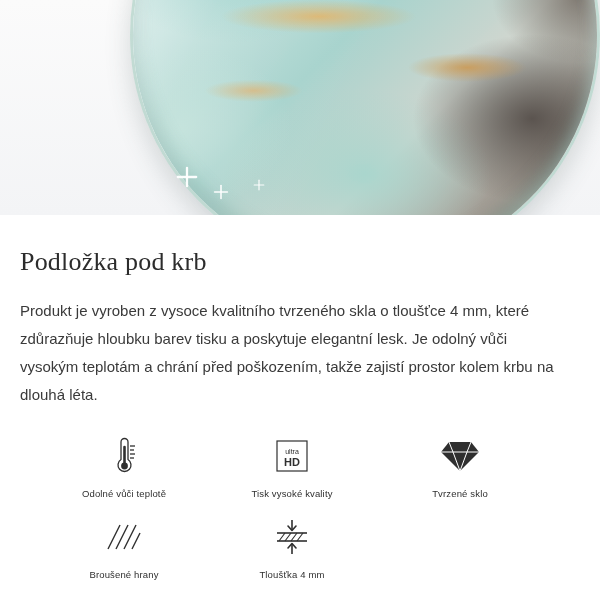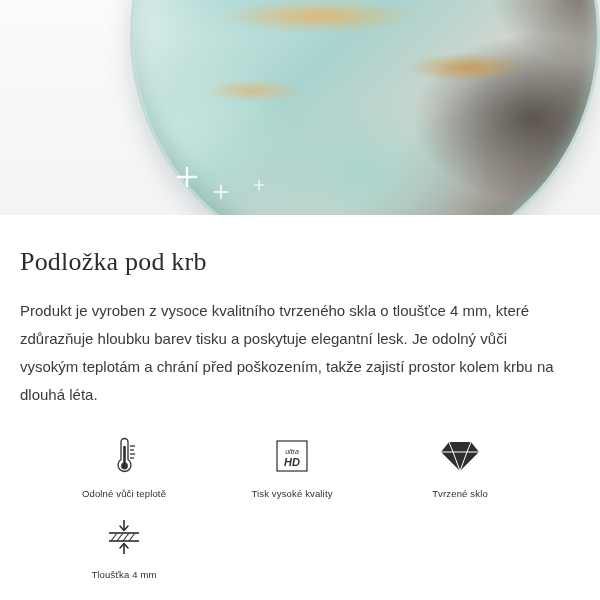--- a/index.html
+++ b/index.html
@@ -123,21 +123,20 @@
     display: flex;
     flex-direction: column;
     align-items: center;
     justify-content: flex-start;
   }
   .feature .ico {
     height: 44px;
     display: flex;
     align-items: center;
     justify-content: center;
-    font-style: italic;
   }
   .feature .cap {
     margin-top: 10px;
     font-size: 9.5px;
     color: #2f2f2f;
     letter-spacing: 0.15px;
     text-align: center;
   }
   svg { display: block; }
 </style>
@@ -197,20 +196,31 @@
         <div class="ico">
           <svg width="42" height="36" viewBox="0 0 42 36">
             <path d="M10 4 H32 L40 14 L21 33 L2 14 Z" fill="#2f2f2f"></path>
             <path d="M10 4 L14 14 L21 33 L28 14 L32 4" fill="none" stroke="#ffffff" stroke-width="1"></path>
             <path d="M2 14 H40" fill="none" stroke="#ffffff" stroke-width="1"></path>
           </svg>
         </div>
         <div class="cap">Tvrzené sklo</div>
       </div>
 
+      <div class="feature">
+        <div class="ico">
+          <svg width="40" height="36" viewBox="0 0 40 36" stroke="#2f2f2f" stroke-width="1.4" fill="none">
+            <path d="M4 30 L16 6"></path>
+            <path d="M12 30 L24 6"></path>
+            <path d="M20 30 L32 6"></path>
+            <path d="M28 30 L36 14"></path>
+          </svg>
+        </div>
+        <div class="cap">Broušené hrany</div>
+      </div>
 
       <div class="feature">
         <div class="ico">
           <svg width="42" height="40" viewBox="0 0 42 40" stroke="#2f2f2f" fill="none">
             <line x1="21" y1="3" x2="21" y2="12" stroke-width="1.6"></line>
             <path d="M17 9 L21 13.5 L25 9" stroke-width="1.6" stroke-linecap="round" stroke-linejoin="round"></path>
             <line x1="6" y1="16" x2="36" y2="16" stroke-width="1.6"></line>
             <line x1="6" y1="24" x2="36" y2="24" stroke-width="1.6"></line>
             <path d="M8 24 L14 16 M14 24 L20 16 M20 24 L26 16 M26 24 L32 16" stroke-width="1.1"></path>
             <line x1="21" y1="37" x2="21" y2="28" stroke-width="1.6"></line>

